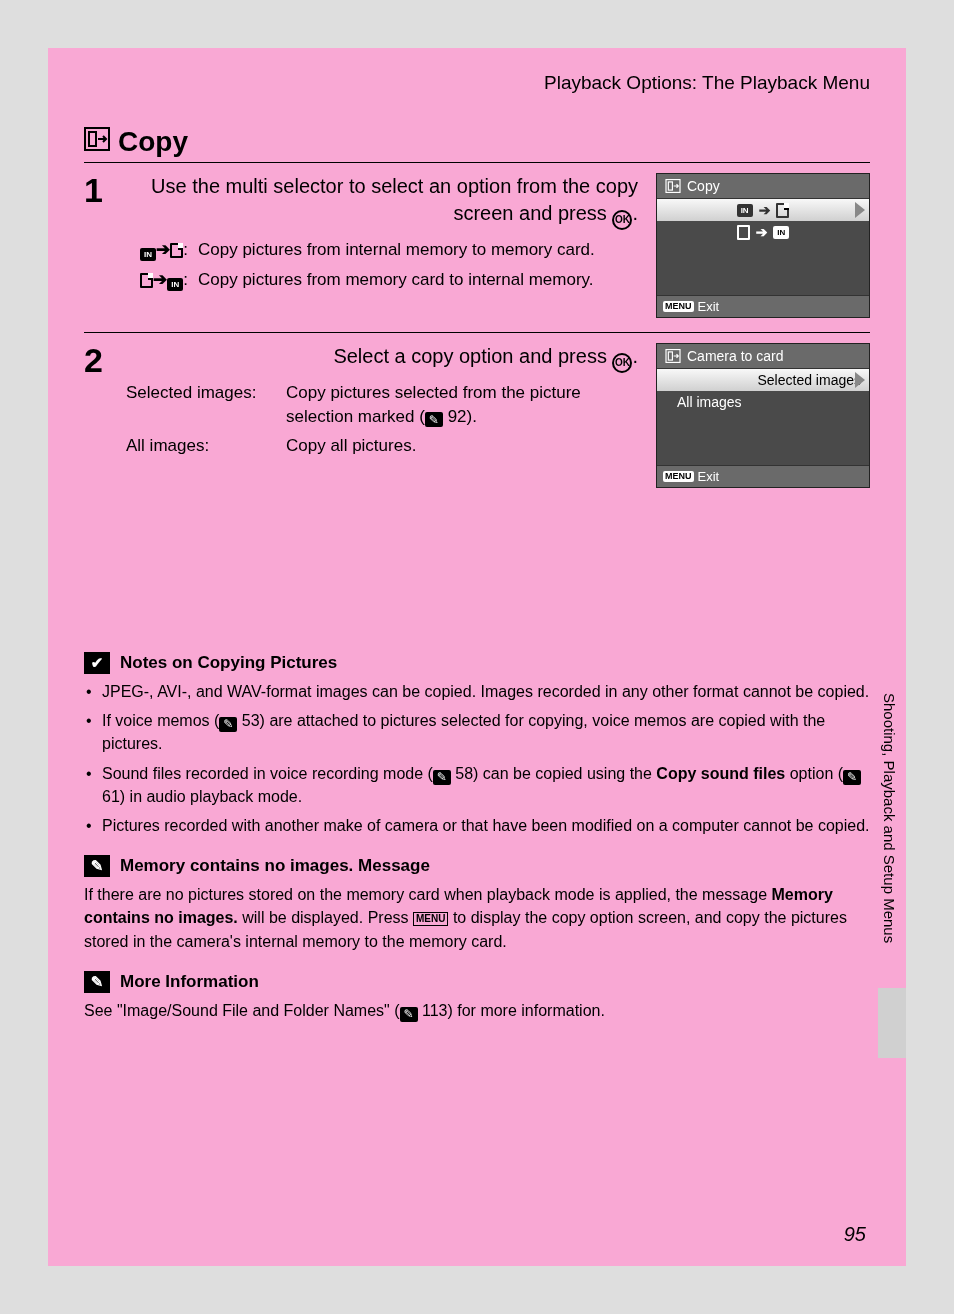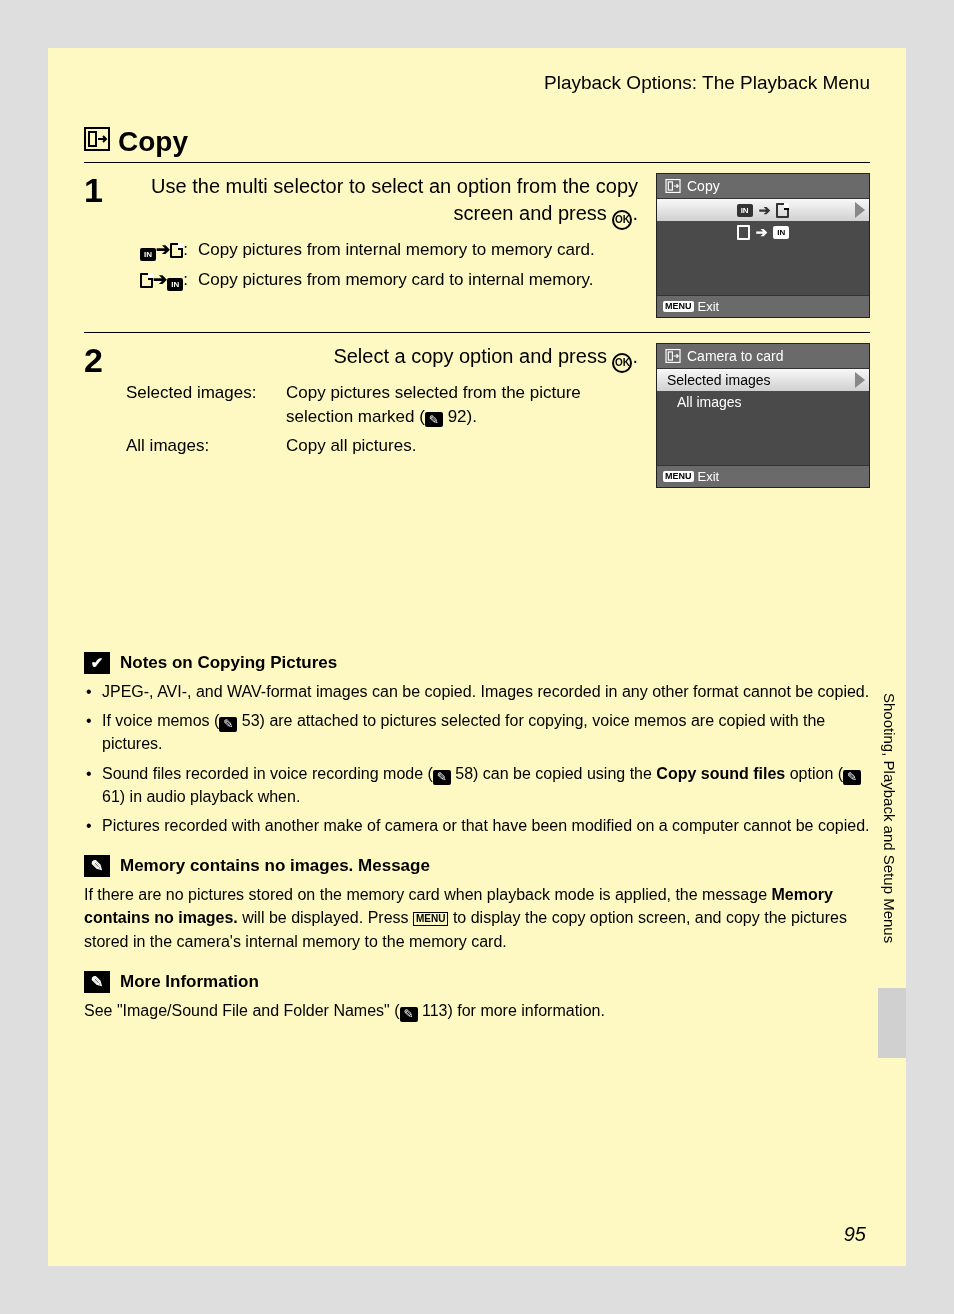--- a/index.html
+++ b/index.html
@@ -10,21 +10,21 @@
     height: 1314px;
     position: relative;
     color: #000;
   }
   .page {
     position: absolute;
     left: 48px;
     top: 48px;
     width: 858px;
     height: 1218px;
-    background: #fef9c3;
+    background: #f9a8d4;
     padding: 24px 36px 24px 36px;
   }
   .header-right {
     text-align: right;
     font-size: 19px;
     margin-bottom: 32px;
   }
   .h-copy {
     font-size: 28px;
     font-weight: bold;
@@ -93,20 +93,21 @@
   .lcd-row {
     padding: 3px 8px 3px 30px;
     display: flex;
     align-items: center;
     gap: 6px;
     position: relative;
   }
   .lcd-row.sel {
     background: linear-gradient(#f8f8f8, #d0d0d0);
     color: #000;
+    justify-content: flex-end;
   }
   .lcd-row.sel::after {
     content: "";
     position: absolute;
     right: 4px; top: 50%;
     transform: translateY(-50%);
     width: 0; height: 0;
     border-top: 8px solid transparent;
     border-bottom: 8px solid transparent;
     border-left: 10px solid #888;
@@ -334,21 +335,21 @@
                 <rect x="1" y="1" width="24" height="22" fill="none" stroke="#fff" stroke-width="2"></rect>
                 <rect x="5" y="5" width="7" height="14" fill="none" stroke="#fff" stroke-width="2"></rect>
                 <path d="M14 12 h8 M19 9 l3 3 -3 3" fill="none" stroke="#fff" stroke-width="2"></path>
               </svg>
             <span>Camera to card</span>
           </div>
           <div class="lcd-body">
             <div class="lcd-row sel" style="padding-left:10px;">
               <span>Selected images</span>
             </div>
-            <div class="lcd-row" style="padding-left:20px;">
+            <div class="lcd-row" style="padding-left:12px;margin-left:8px;">
               <span>All images</span>
             </div>
           </div>
           <div class="lcd-footer">
             <span class="menu-chip">MENU</span>
             <span>Exit</span>
           </div>
         </div>
       </div>
     </div>
@@ -359,21 +360,21 @@
     <div class="note-head">
       <span class="note-icon-box">✔</span>
       <span>Notes on Copying Pictures</span>
     </div>
     <ul class="notes">
       <li>JPEG-, AVI-, and WAV-format images can be copied. Images recorded in any other format cannot be copied.</li>
       <li>
         <span>If voice memos (</span><span class="ref-chip">✎</span> <span>53</span><span>) are attached to pictures selected for copying, voice memos are copied with the pictures.</span>
       </li>
       <li>
-        <span>Sound files recorded in voice recording mode (</span><span class="ref-chip">✎</span> <span>58</span><span>) can be copied using the </span><span class="bold">Copy sound files</span><span> option (</span><span class="ref-chip">✎</span> <span>61</span><span>) in audio playback when.</span>
+        <span>Sound files recorded in voice recording mode (</span><span class="ref-chip">✎</span> <span>58</span><span>) can be copied using the </span><span class="bold">Copy sound files</span><span> option (</span><span class="ref-chip">✎</span> <span>61</span><span>) in audio playback mode.</span>
       </li>
       <li>Pictures recorded with another make of camera or that have been modified on a computer cannot be copied.</li>
     </ul>
 
     <div class="note-head">
       <span class="note-icon-box">✎</span>
       <span><span>Memory contains no images.</span><span style="font-weight:bold"> Message</span></span>
     </div>
     <div class="para">
       <span>If there are no pictures stored on the memory card when playback mode is applied, the message </span><span class="bold">Memory contains no images.</span><span> will be displayed. Press </span><span class="menu-chip-inline">MENU</span><span> to display the copy option screen, and copy the pictures stored in the camera's internal memory to the memory card.</span>

